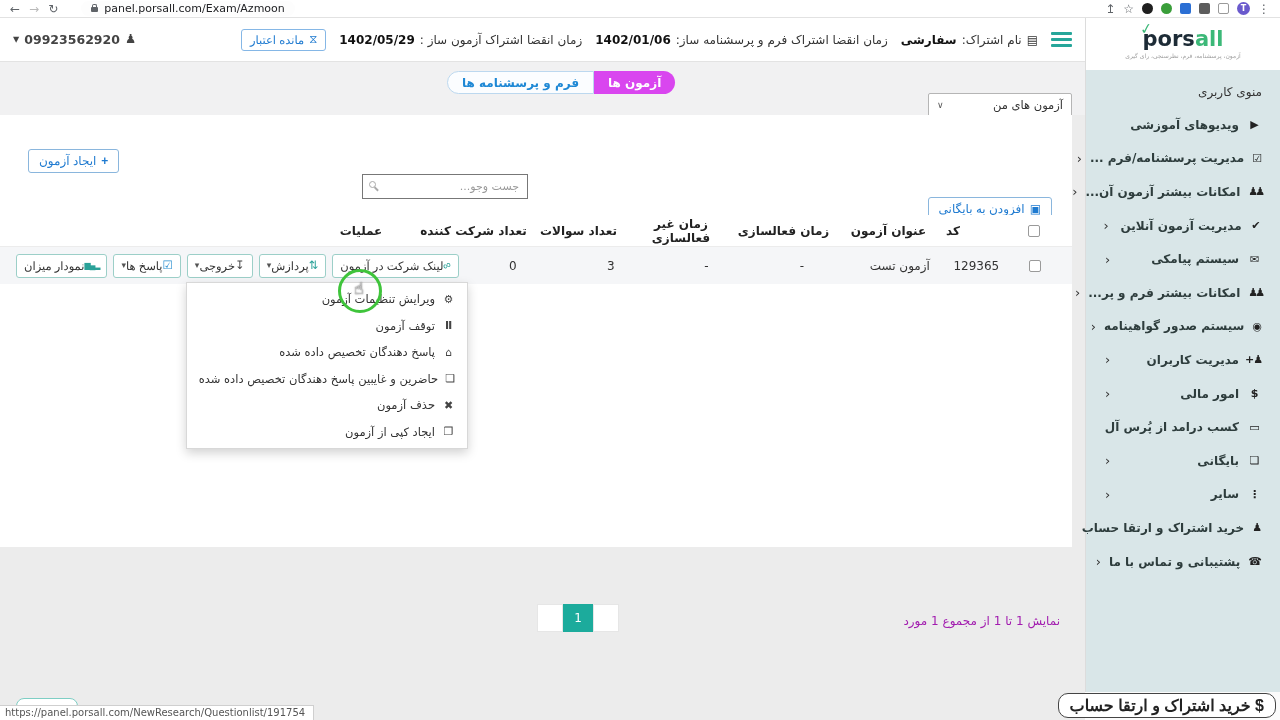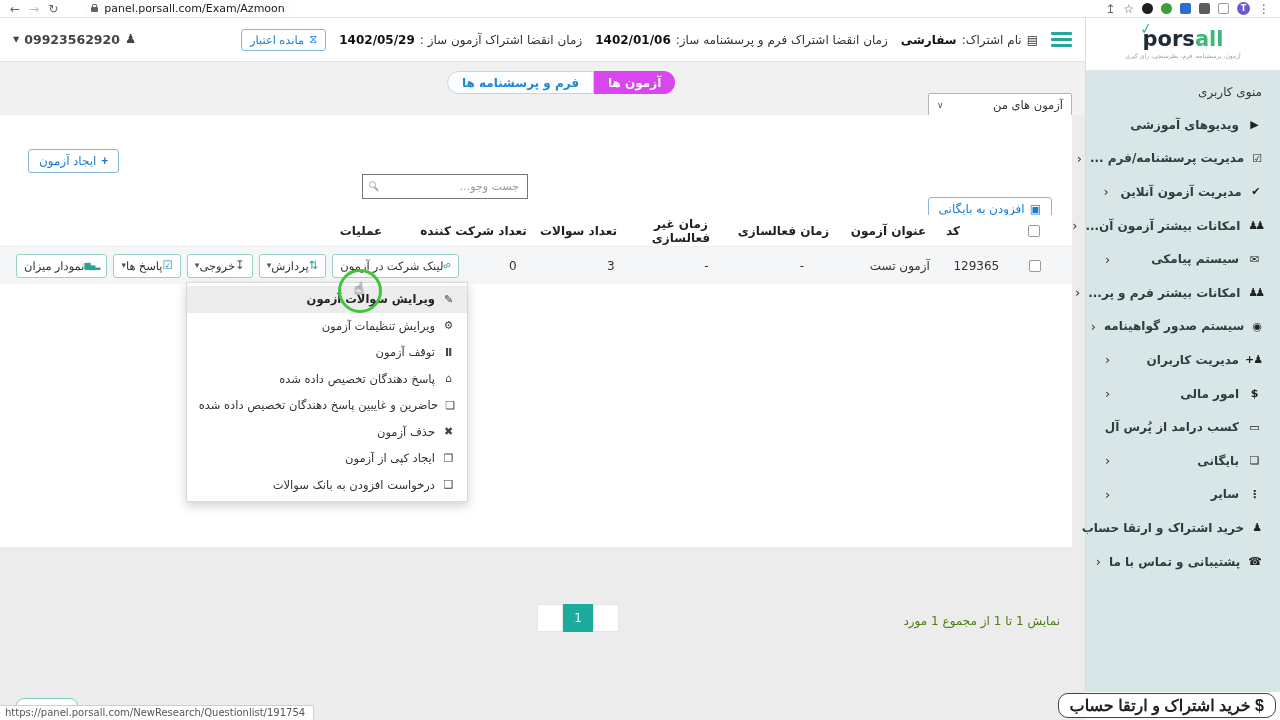--- a/index.html
+++ b/index.html
@@ -101,21 +101,21 @@
   .g-x::before{content:"✖";}
   .g-copy::before{content:"❐";}
   .g-box::before{content:"❑";}
 
   
   .ring{position:absolute;left:338px;top:154px;width:44px;height:44px;border:3px solid #3fc43b;border-radius:50%;z-index:30;pointer-events:none;}
   .hand{position:absolute;left:13px;top:9px;font-size:16px;color:#fff;text-shadow:0 0 1px #000,0 0 2px #000;}
   .g-hand::before{content:"☝";}
 
   
-  .pg-summary{position:absolute;right:12px;top:499px;font-size:12px;color:#4d7c0f;direction:rtl;}
+  .pg-summary{position:absolute;right:12px;top:499px;font-size:12px;color:#a21caf;direction:rtl;}
   .pager{position:absolute;left:537px;top:489px;display:flex;}
   .pbtn{width:26px;height:28px;background:#fff;border:1px solid #e6e6e6;cursor:pointer;}
   .pbtn.active{width:30px;background:#1cab9c;border-color:#1cab9c;color:#fff;font-size:12px;display:flex;align-items:center;justify-content:center;}
 
   
   .sidebar{position:absolute;top:18px;right:0;width:195px;bottom:28px;background:#d9e6e8;border-left:1px solid #dcdcdc;z-index:8;}
   .side-logo{height:52px;background:#fff;position:relative;display:flex;flex-direction:column;align-items:center;justify-content:center;}
   .logo-row{font-weight:bold;font-size:21px;letter-spacing:0;position:relative;line-height:1;}
   .logo-dark{color:#1d2b36;}
   .logo-green{color:#3cb878;}
@@ -278,24 +278,20 @@
         </button>
         <button class="abtn">
           <span class="gi teal g-bars"></span>
           <span>نمودار میزان</span>
         </button>
       </div>
     </div>
   </div>
 
   <div class="dd">
-    <div class="dd-item hl">
-      <span class="gi g-edit"></span>
-      <span>ویرایش سوالات آزمون</span>
-    </div>
     <div class="dd-item">
       <span class="gi g-gear"></span>
       <span>ویرایش تنظیمات آزمون</span>
     </div>
     <div class="dd-item">
       <span class="gi g-pause"></span>
       <span>توقف آزمون</span>
     </div>
     <div class="dd-item">
       <span class="gi g-bank"></span>
@@ -305,24 +301,20 @@
       <span class="gi g-pagecheck"></span>
       <span>حاضرین و غایبین پاسخ دهندگان تخصیص داده شده</span>
     </div>
     <div class="dd-item">
       <span class="gi g-x"></span>
       <span>حذف آزمون</span>
     </div>
     <div class="dd-item">
       <span class="gi g-copy"></span>
       <span>ایجاد کپی از آزمون</span>
-    </div>
-    <div class="dd-item">
-      <span class="gi g-box"></span>
-      <span>درخواست افزودن به بانک سوالات</span>
     </div>
   </div>
 
   <div class="ring">
     <span class="gi hand g-hand"></span>
   </div>
 
   <div class="pg-summary">نمایش 1 تا 1 از مجموع 1 مورد</div>
   <div class="pager">
     <div class="pbtn"></div>
@@ -343,27 +335,27 @@
   <div class="side-item">
     <span class="gi g-video"></span>
     <span>ویدیوهای آموزشی</span>
   </div>
   <div class="side-item">
     <span class="gi g-formcheck"></span>
     <span>مدیریت پرسشنامه/فرم ...</span>
     <span class="gi chev g-chevleft"></span>
   </div>
   <div class="side-item">
+    <span class="gi g-users"></span>
+    <span>امکانات بیشتر آزمون آن...</span>
+    <span class="gi chev g-chevleft"></span>
+  </div>
+  <div class="side-item">
     <span class="gi g-examcheck"></span>
     <span>مدیریت آزمون آنلاین</span>
-    <span class="gi chev g-chevleft"></span>
-  </div>
-  <div class="side-item">
-    <span class="gi g-users"></span>
-    <span>امکانات بیشتر آزمون آن...</span>
     <span class="gi chev g-chevleft"></span>
   </div>
   <div class="side-item">
     <span class="gi g-mail"></span>
     <span>سیستم پیامکی</span>
     <span class="gi chev g-chevleft"></span>
   </div>
   <div class="side-item">
     <span class="gi g-users"></span>
     <span>امکانات بیشتر فرم و پر...</span>

